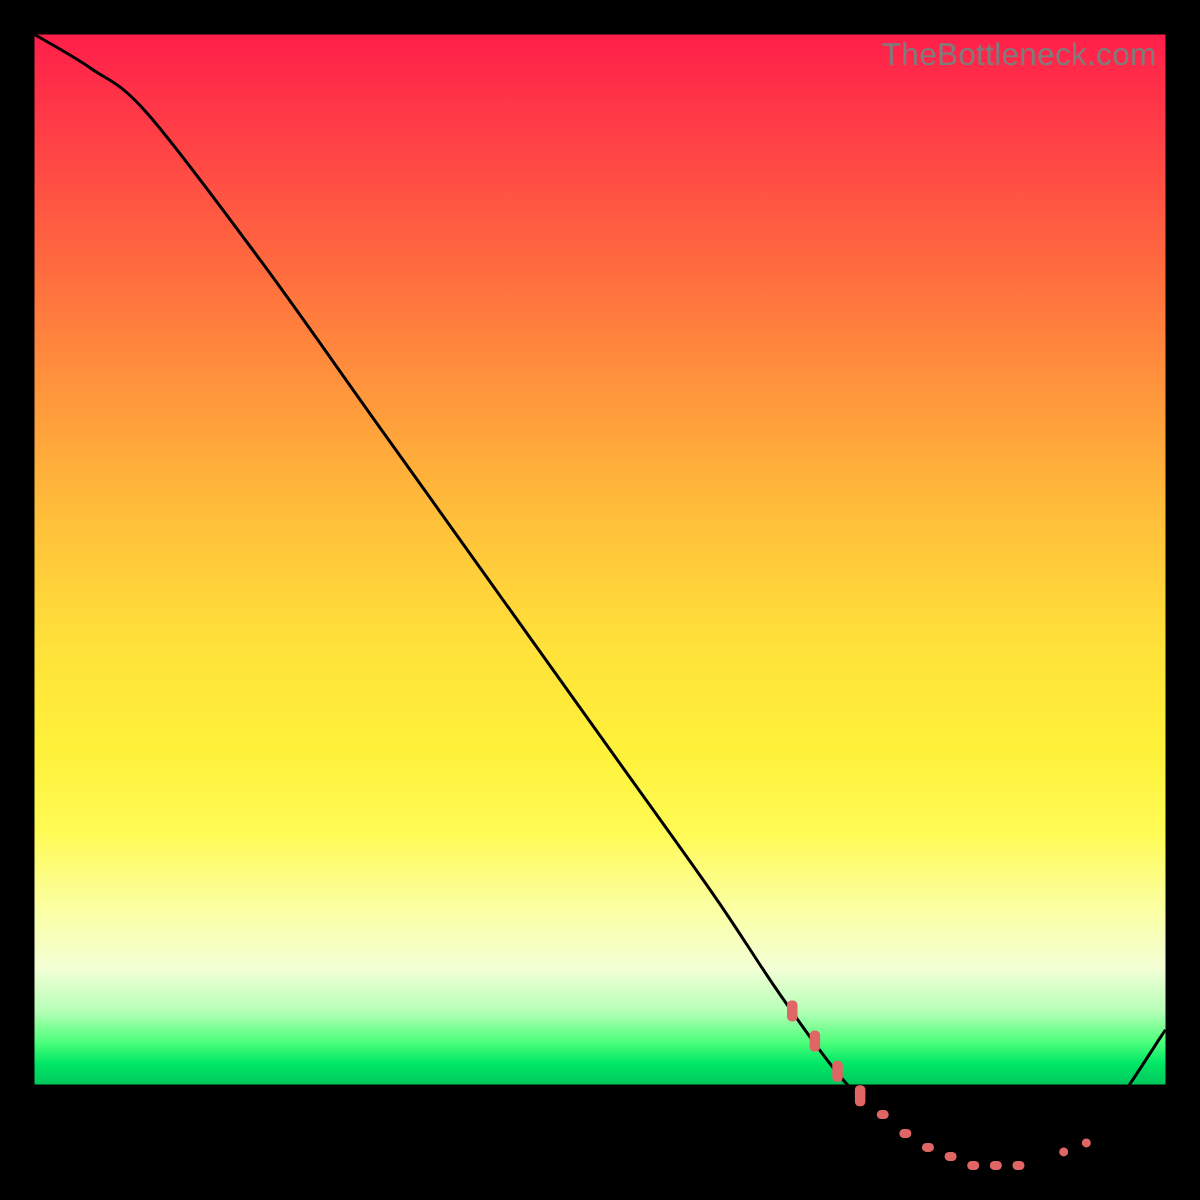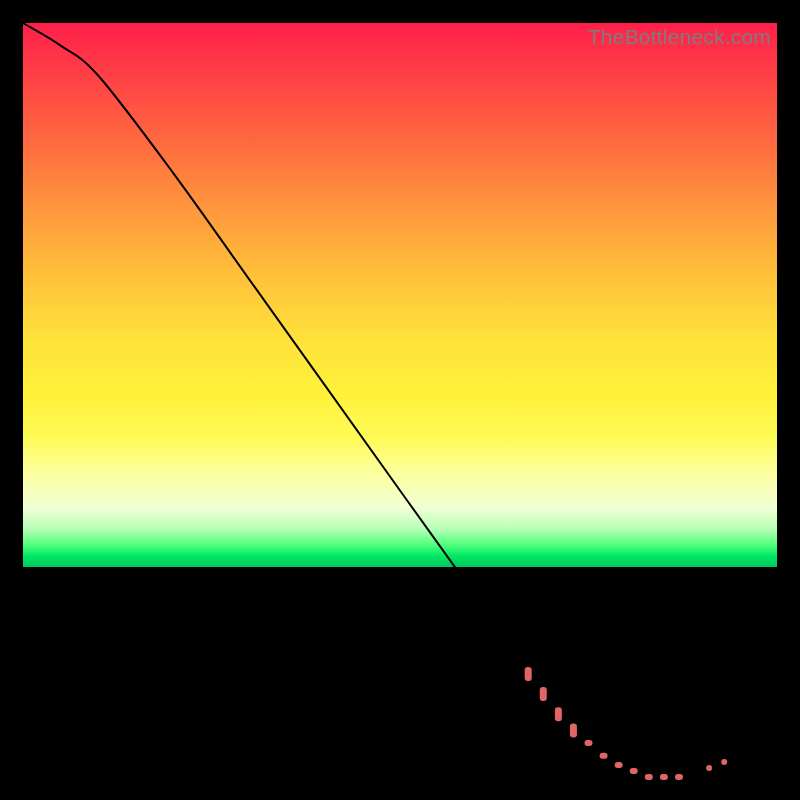--- a/index.html
+++ b/index.html
@@ -9,21 +9,21 @@
     height: 800px;
     background: #000;
     overflow: hidden;
     font-family: Arial, Helvetica, sans-serif;
   }
   .frame {
     position: absolute;
     left: 23px;
     top: 23px;
     width: 754px;
-    height: 544px;
+    height: 700px;
     
     background: linear-gradient(to bottom,
       #ff1f4a 0%,
       #ff3a47 8%,
       #ff6a3f 22%,
       #ff963c 34%,
       #ffbf3a 46%,
       #ffe13a 58%,
       #fff13a 68%,
       #fffb55 76%,

